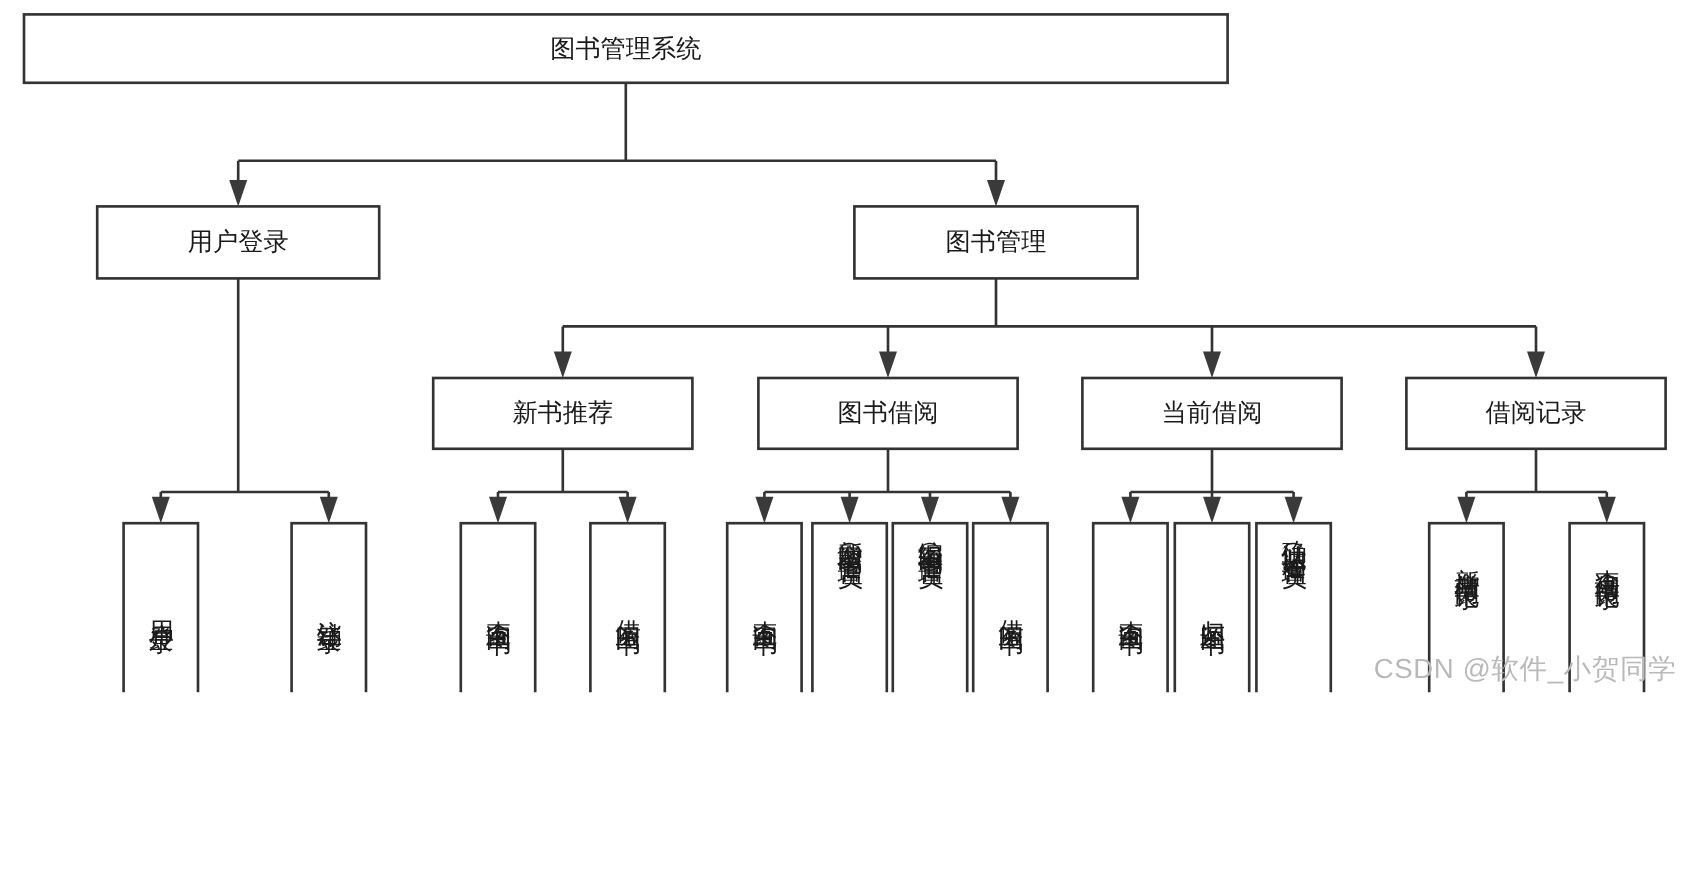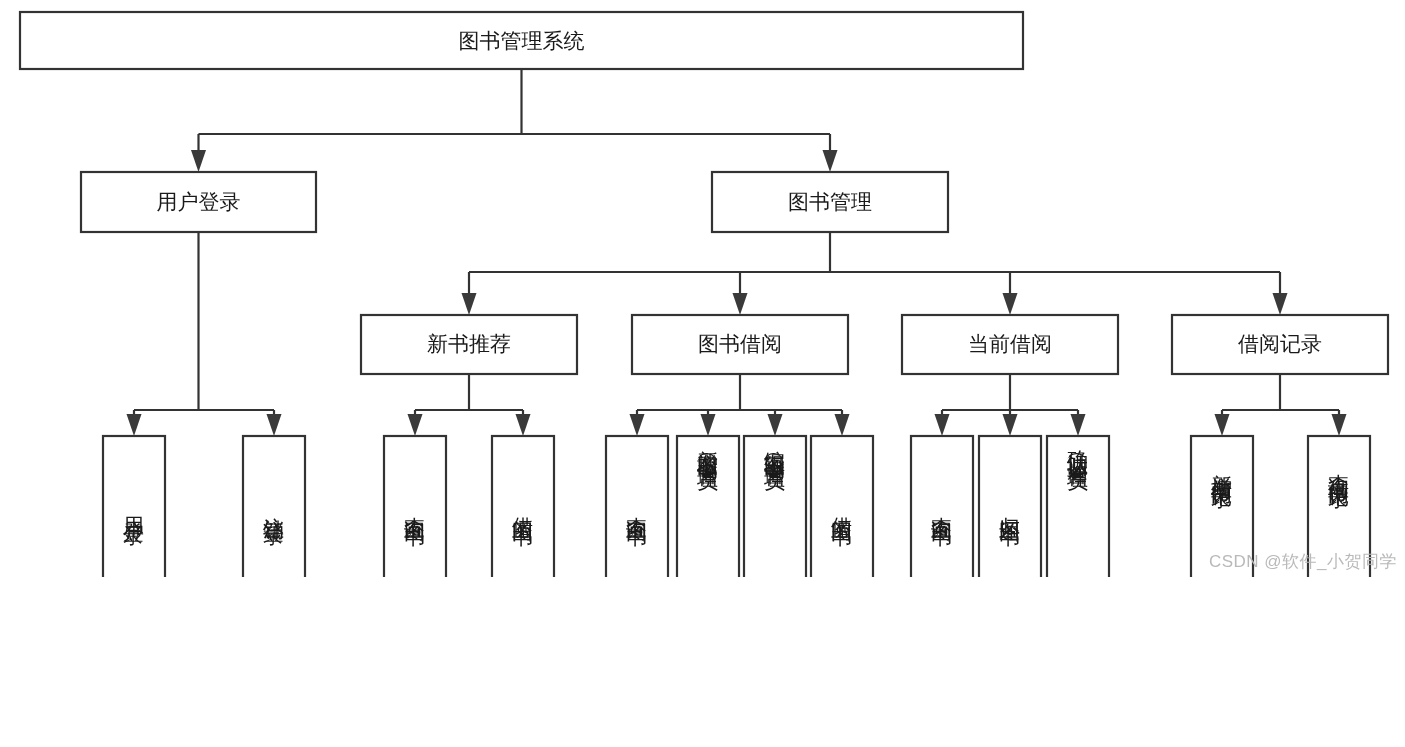--- a/index.html
+++ b/index.html
@@ -53,21 +53,21 @@
     writing-mode: vertical-rl;
     text-orientation: upright;
     text-anchor: middle;
     letter-spacing: 3px;
   }
   .watermark-text {
     position: absolute;
     right: 8px;
     bottom: 4px;
     font-family: "Liberation Sans", "DejaVu Sans", sans-serif;
-    font-size: 17px;
+    font-size: 23px;
     color: #b9b9b9;
     white-space: nowrap;
     letter-spacing: 0.5px;
     user-select: none;
   }
 </style>
 </head>
 <body>
 
 <div id="diagram-root">

